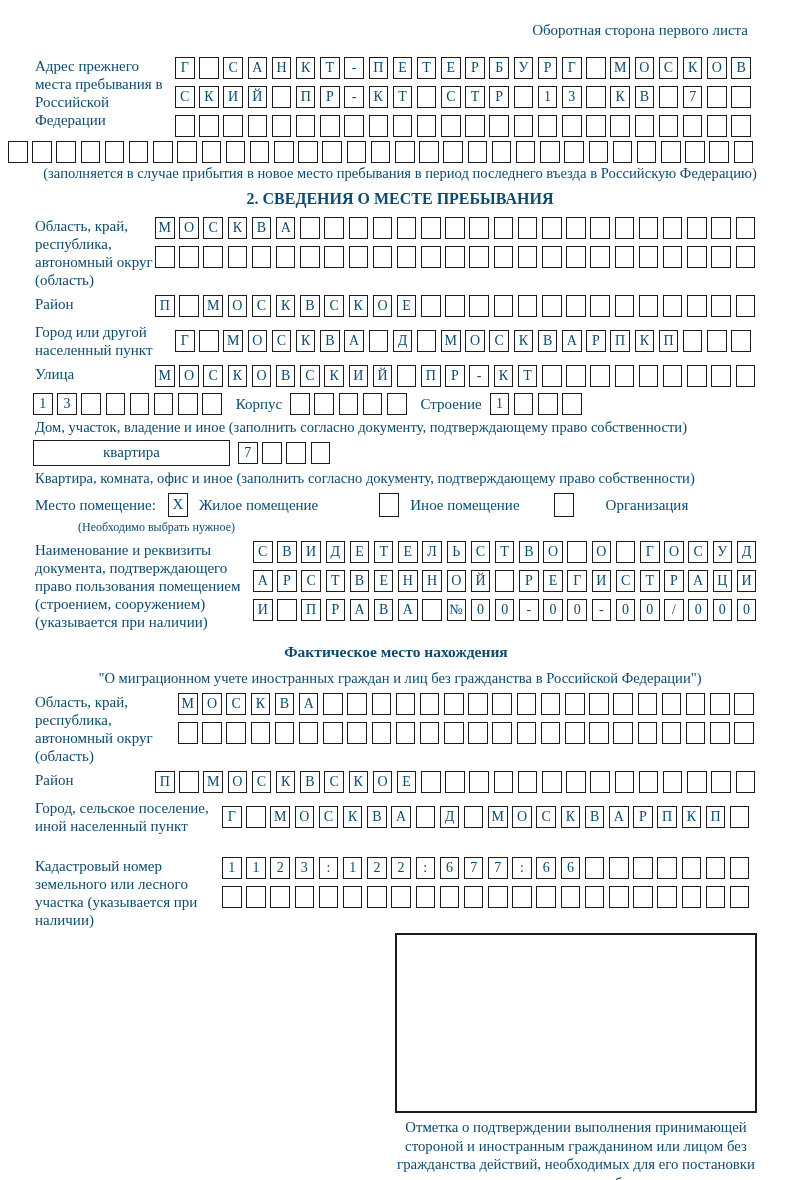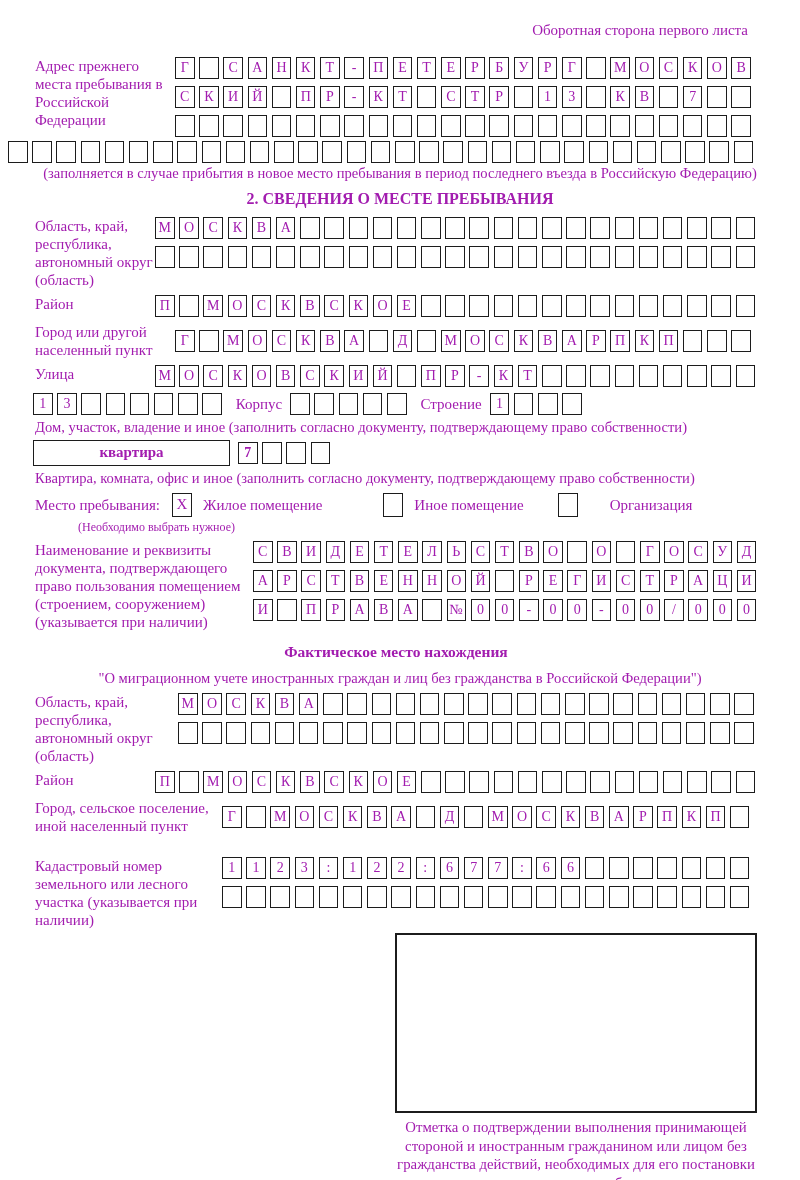--- a/index.html
+++ b/index.html
@@ -1,21 +1,21 @@
 <!DOCTYPE html>
 <html><head>
 <meta charset="utf-8">
 <style>
   html,body{margin:0;padding:0;background:#ffffff;}
   .page{
     position:relative;
     width:800px;height:1180px;
     margin:0 auto;
     font-family:"Liberation Serif","DejaVu Serif",serif;
-    color:#a21caf;
+    color:#0c4a6e;
     overflow:hidden;
     box-sizing:border-box;
   }
   .corner-note{
     margin:22px 52px 0 0;
     text-align:right;
     font-size:15px;
   }
   .flabel{
     font-size:15px;
@@ -409,33 +409,33 @@
     <span class="inline-label">Строение</span>
     <div class="boxrow">
         <span class="cbox">1</span>
         <span class="cbox">&nbsp;</span>
         <span class="cbox">&nbsp;</span>
         <span class="cbox">&nbsp;</span>
       </div>
   </div>
   <div class="caption">Дом, участок, владение и иное (заполнить согласно документу, подтверждающему право собственности)</div>
 
-  <div class="houserow" style="margin-top:0;font-weight:bold;">
+  <div class="houserow" style="margin-top:0;">
     <div class="widebox" style="width:197px;flex:0 0 197px;margin-right:8px;">квартира</div>
     <div class="boxrow">
         <span class="cbox">7</span>
         <span class="cbox">&nbsp;</span>
         <span class="cbox">&nbsp;</span>
         <span class="cbox">&nbsp;</span>
       </div>
   </div>
   <div class="caption">Квартира, комната, офис и иное (заполнить согласно документу, подтверждающему право собственности)</div>
 
   <div class="placerow">
-    <span>Место пребывания:</span>
+    <span>Место помещение:</span>
     <div class="opt" style="margin-left:12px;">
       <span class="checkbox">X</span>
       <span>Жилое помещение</span>
     </div>
     <div class="opt" style="margin-left:22px;padding-left:39px;">
       <span class="checkbox"></span>
       <span>Иное помещение</span>
     </div>
     <div class="opt" style="margin-left:34px;">
       <span class="checkbox" style="margin-right:32px;"></span>

